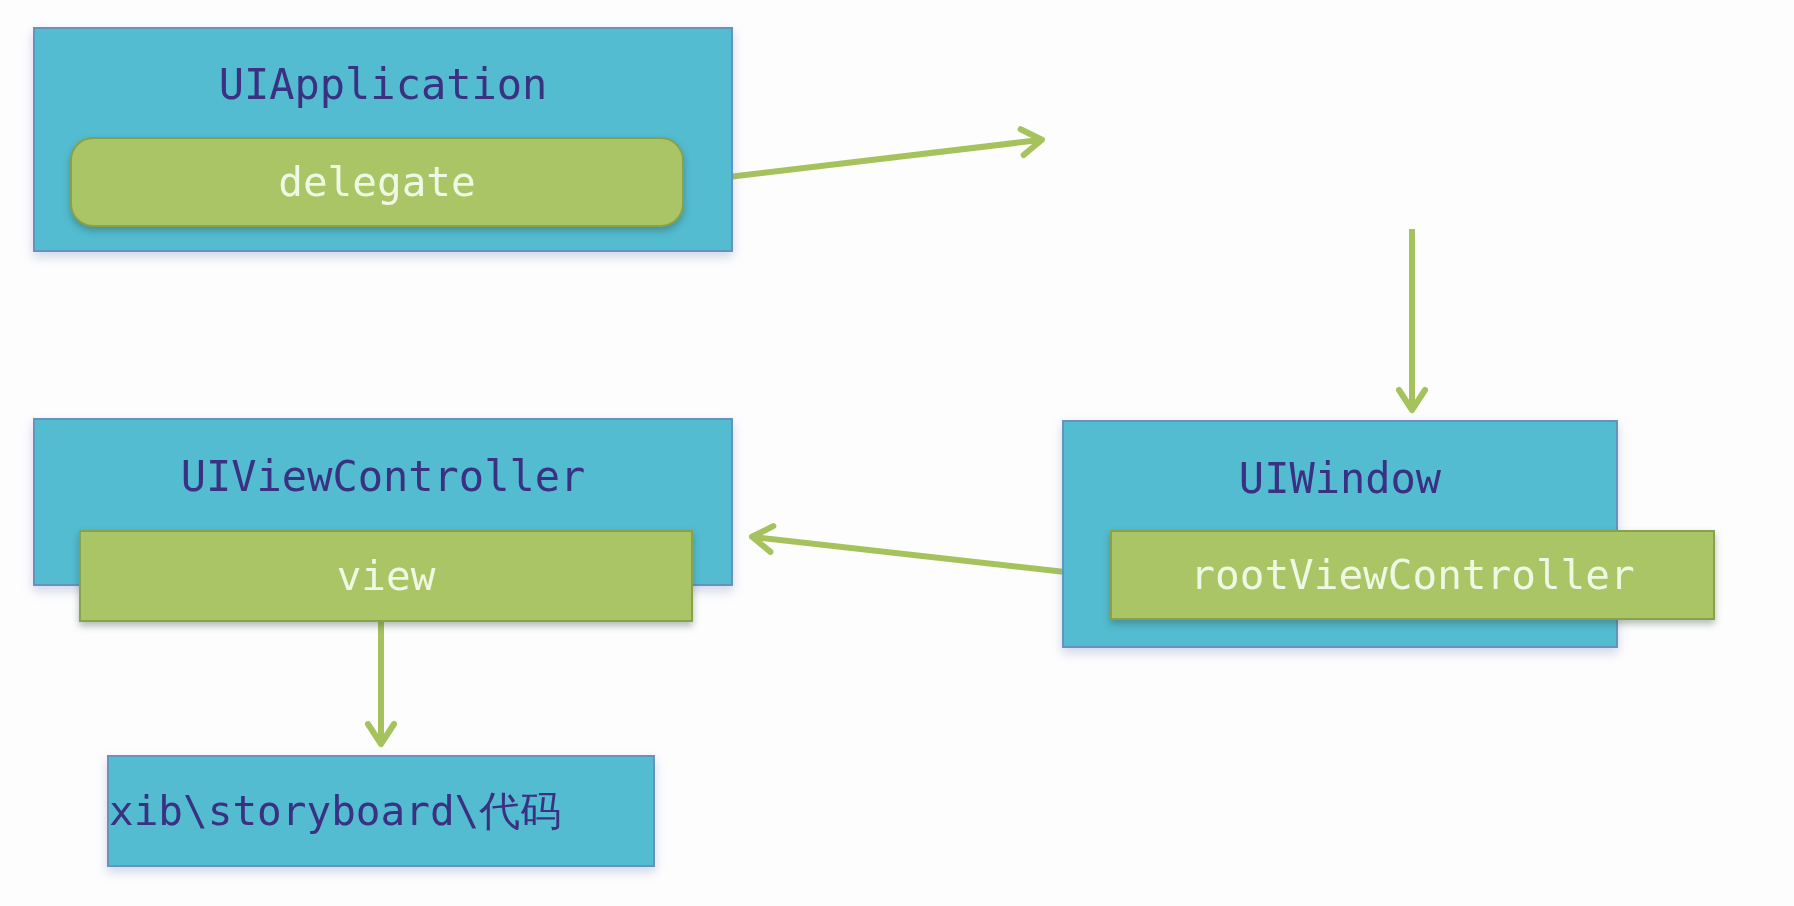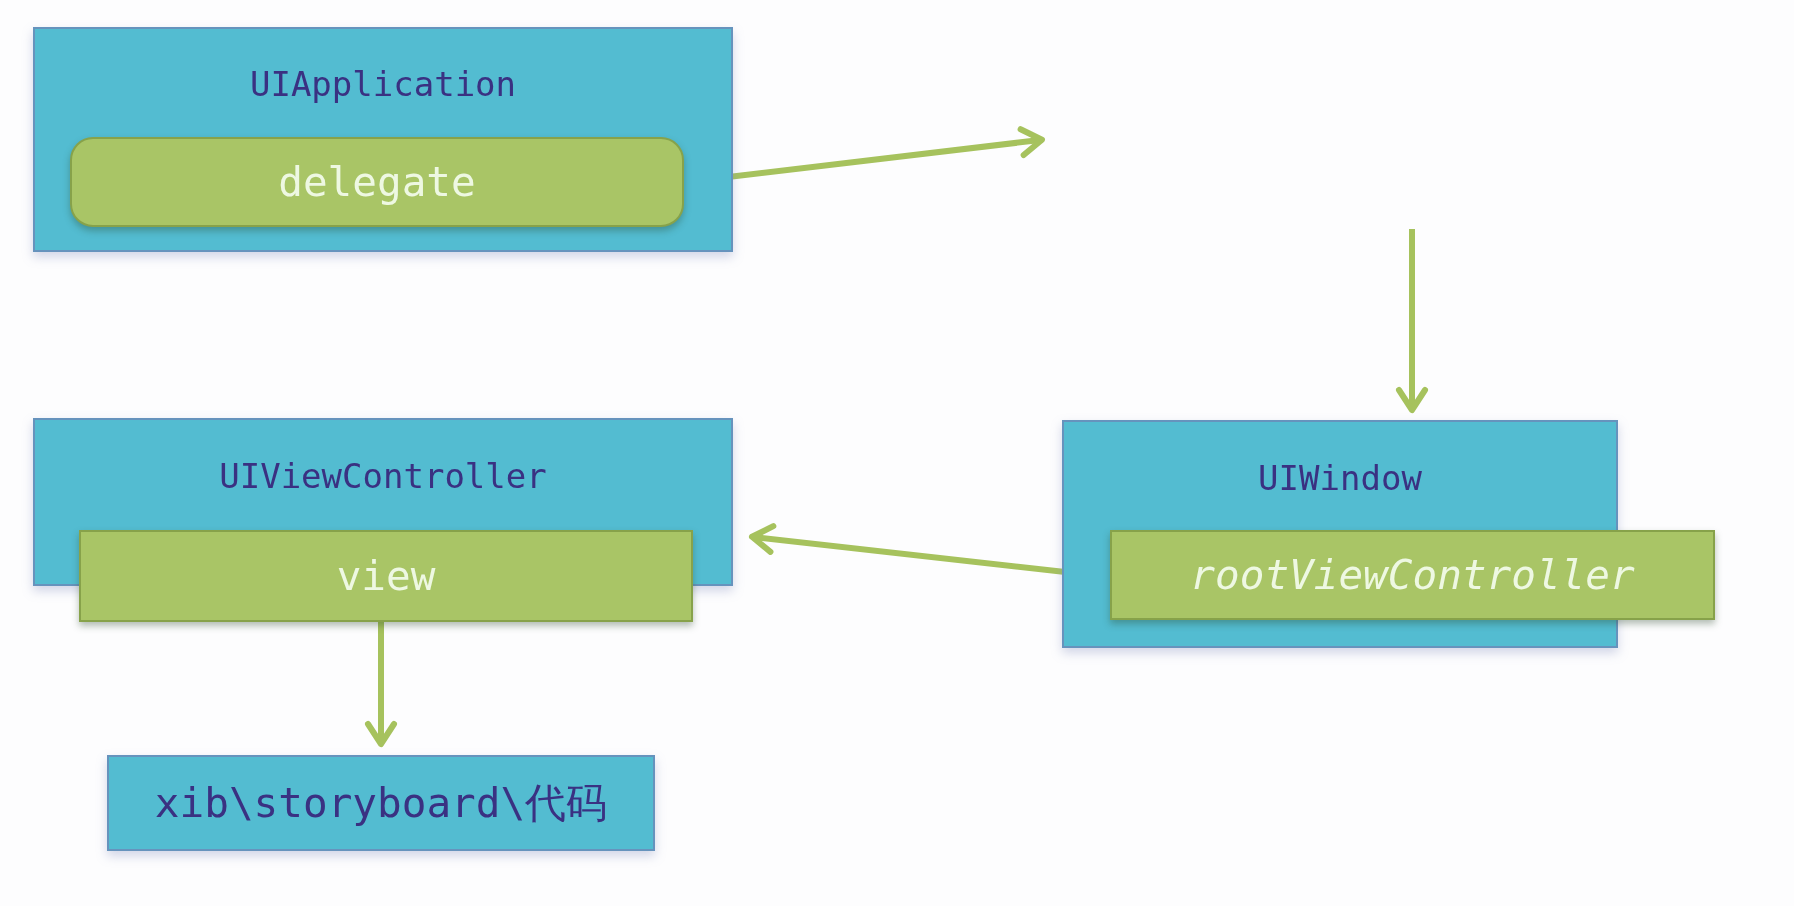--- a/index.html
+++ b/index.html
@@ -37,47 +37,47 @@
   .node {
     position: absolute;
     background: var(--node-fill);
     border: 2px solid var(--node-border);
     box-shadow: 0 5px 10px rgba(130, 140, 190, 0.35);
   }
   .node-title {
     position: absolute; left: 0; right: 0; top: 0; height: 110px;
     display: flex; align-items: center; justify-content: center;
     color: var(--title-text);
-    font-size: 34px;
+    font-size: 42px;
     letter-spacing: 0px;
     white-space: nowrap;
   }
   .prop {
     position: absolute;
     background: var(--property-fill);
     border: 2px solid var(--property-border);
     box-shadow: 0 4px 7px rgba(40, 70, 40, 0.35);
     display: flex; align-items: center; justify-content: center;
     color: var(--property-text);
     font-size: 41px;
     white-space: nowrap;
   }
   
   #node-uiapplication   { left: 33px;   top: 27px;  width: 700px; height: 225px; }
   #node-mjappdelegate   { left: 1062px; top: 30px;  width: 696px; height: 222px; }
   #node-uiviewcontroller{ left: 33px;   top: 418px; width: 700px; height: 168px; }
   #node-uiwindow        { left: 1062px; top: 420px; width: 556px; height: 228px; }
-  #node-xib             { left: 107px;  top: 755px; width: 548px; height: 96px;
-                          display: flex; align-items: center; justify-content: center;
+  #node-xib             { left: 107px;  top: 755px; width: 548px; height: 112px;
+                          display: flex; align-items: center; 
                           color: var(--title-text); font-size: 41px; white-space: nowrap; }
   
   #node-uiapplication .prop    { left: 35px; top: 108px; width: 614px; height: 90px; border-radius: 23px; }
   #node-mjappdelegate .prop    { left: 46px; top: 108px; width: 605px; height: 88px; }
   #node-uiviewcontroller .prop { left: 44px; top: 110px; width: 614px; height: 92px; }
-  #node-uiwindow .prop         { left: 46px; top: 108px; width: 605px; height: 90px; font-style: italic; }
+  #node-uiwindow .prop         { left: 46px; top: 108px; width: 605px; height: 90px; }
   #node-uiviewcontroller .node-title,
   #node-uiwindow .node-title   { height: 112px; }
 </style>
 </head>
 <body>
 
 <div class="canvas" style="background: rgb(253, 253, 254);">
 
   <svg class="edges" width="1794" height="906" viewBox="0 0 1794 906" xmlns="http://www.w3.org/2000/svg">
     <defs>

